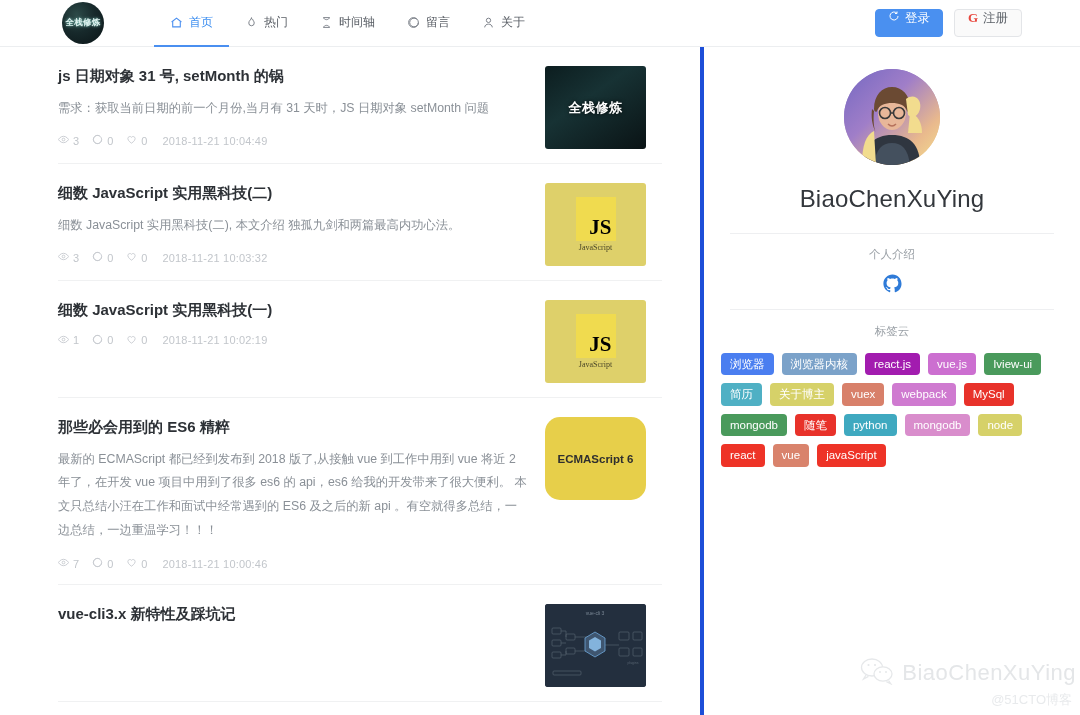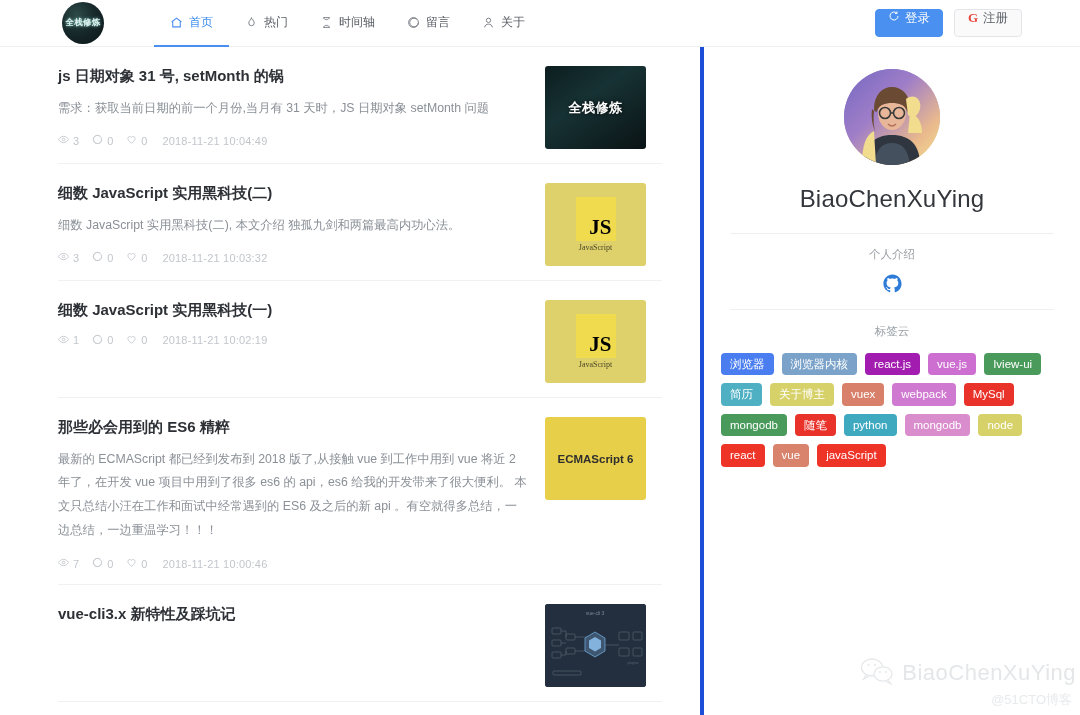--- a/index.html
+++ b/index.html
@@ -130,21 +130,21 @@
     letter-spacing: .5px;
   }
   .thumb-js { background: #ded06a; flex-direction: column; gap: 2px; }
   .js-box {
     width: 40px; height: 44px; background: #f0db4f;
     display: flex; align-items: flex-end; justify-content: flex-end;
     padding: 0 4px 3px 0;
   }
   .js-box span { color: #000000; font-weight: bold; font-size: 21px; font-family: "Liberation Serif", serif; line-height: 1; }
   .thumb-js .tlabel { font-size: 8px; color: #4a4628; font-family: "Liberation Serif", serif; }
-  .thumb-es6 { background: #e7cf4a; }
+  .thumb-es6 { background: #e7cf4a; border-radius: 15px; }
   .thumb-es6 .tlabel { font-size: 11.5px; font-weight: bold; color: #2f2f2f; }
   .thumb-diagram { background: #232f3e; }
 
   
   .avatar {
     width: 96px; height: 96px; border-radius: 50%;
     margin: 22px auto 0;
     overflow: hidden;
     background: linear-gradient(160deg,#7a6ec4 0%, #9b7fc6 35%, #e2b38a 70%, #f0d98c 100%);
     position: relative;

